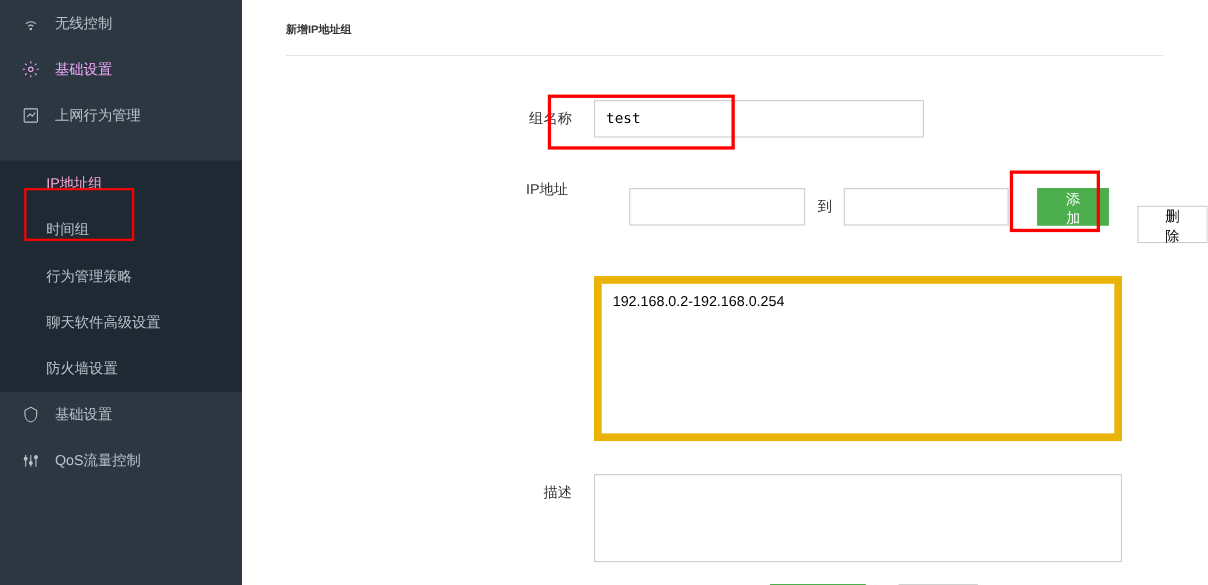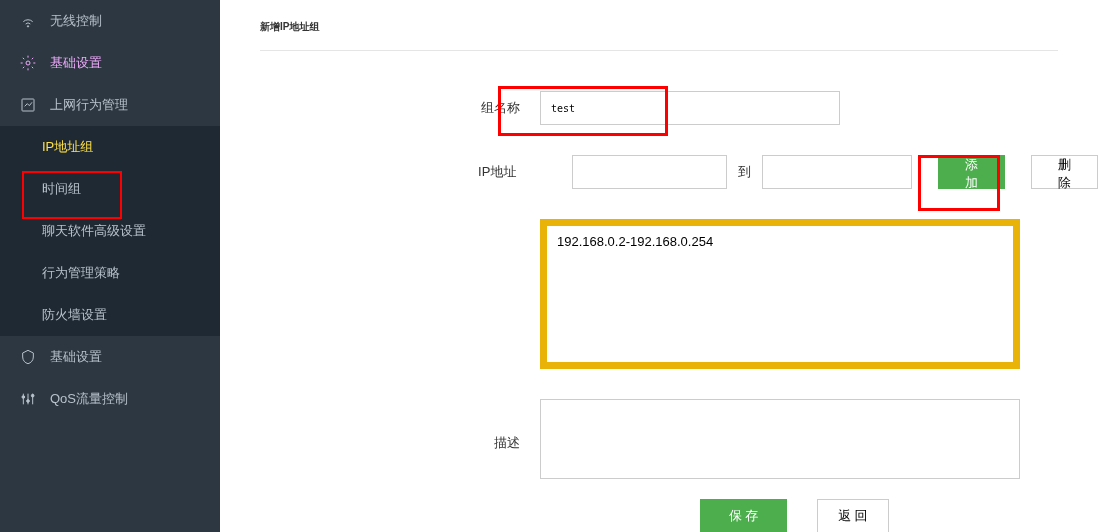--- a/index.html
+++ b/index.html
@@ -51,21 +51,22 @@
     .sidebar-subitem {
       height: 42px;
       display: flex;
       align-items: center;
       padding-left: 42px;
       cursor: pointer;
       font-size: 13px;
       background: #1f2934;
     }
     .sidebar-subitem.active {
-      color: #fde047;
+      color: #f9a8d4;
+      margin-top: 20px;
     }
     .highlight-red-sidebar {
       position: absolute;
       border: 2px solid #ff0000;
       pointer-events: none;
       left: 22px;
       top: 171px;
       width: 100px;
       height: 48px;
     }
@@ -106,21 +107,21 @@
     }
     .form-control {
       display: flex;
       align-items: center;
       gap: 8px;
     }
     .text-input {
       border: 1px solid #ccc;
       height: 34px;
       padding: 0 10px;
-      font-size: 10px;
+      font-size: 13px;
       font-family: monospace;
       outline: none;
     }
     .input-group-name {
       width: 300px;
     }
     .input-ip-start {
       width: 160px;
     }
     .input-ip-end {
@@ -143,20 +144,21 @@
     .btn-primary {
       background: #4cae4c;
       border-color: #4cae4c;
       color: #fff;
     }
     .btn-add {
       margin-left: 18px;
     }
     .btn-delete {
       margin-left: 18px;
+      margin-top: 32px;
     }
     .textarea-ip {
       border: 7px solid #eab308;
       width: 480px;
       height: 150px;
       padding: 8px 10px;
       font-size: 13px;
       resize: none;
       outline: none;
       font-family: inherit;
@@ -236,24 +238,24 @@
       <span>上网行为管理</span>
     </div>
 
     <div class="sidebar-subitem active">
       <span>IP地址组</span>
     </div>
     <div class="sidebar-subitem">
       <span>时间组</span>
     </div>
     <div class="sidebar-subitem">
+      <span>行为管理策略</span>
+    </div>
+    <div class="sidebar-subitem">
       <span>聊天软件高级设置</span>
-    </div>
-    <div class="sidebar-subitem">
-      <span>行为管理策略</span>
     </div>
     <div class="sidebar-subitem">
       <span>防火墙设置</span>
     </div>
 
     <div class="sidebar-item">
       <span class="icon">
         <svg width="16" height="16" viewBox="0 0 24 24">
             <path d="M12 2l8 4v6c0 5-3.5 9-8 10-4.5-1-8-5-8-10V6l8-4z"></path>
           </svg>
@@ -298,21 +300,21 @@
           </div>
         </div>
 
         <div class="form-row">
           <div class="form-label"></div>
           <div class="form-control">
             <textarea class="textarea-ip" style="">192.168.0.2-192.168.0.254</textarea>
           </div>
         </div>
 
-        <div class="form-row" style="margin-bottom:20px;align-items:center;">
+        <div class="form-row" style="margin-bottom:20px;">
           <div class="form-label">描述</div>
           <div class="form-control">
             <textarea class="textarea-desc" style=""></textarea>
           </div>
         </div>
 
         <div class="btn-row">
           <button class="btn btn-primary btn-save">保 存</button>
           <button class="btn">返 回</button>
         </div>

